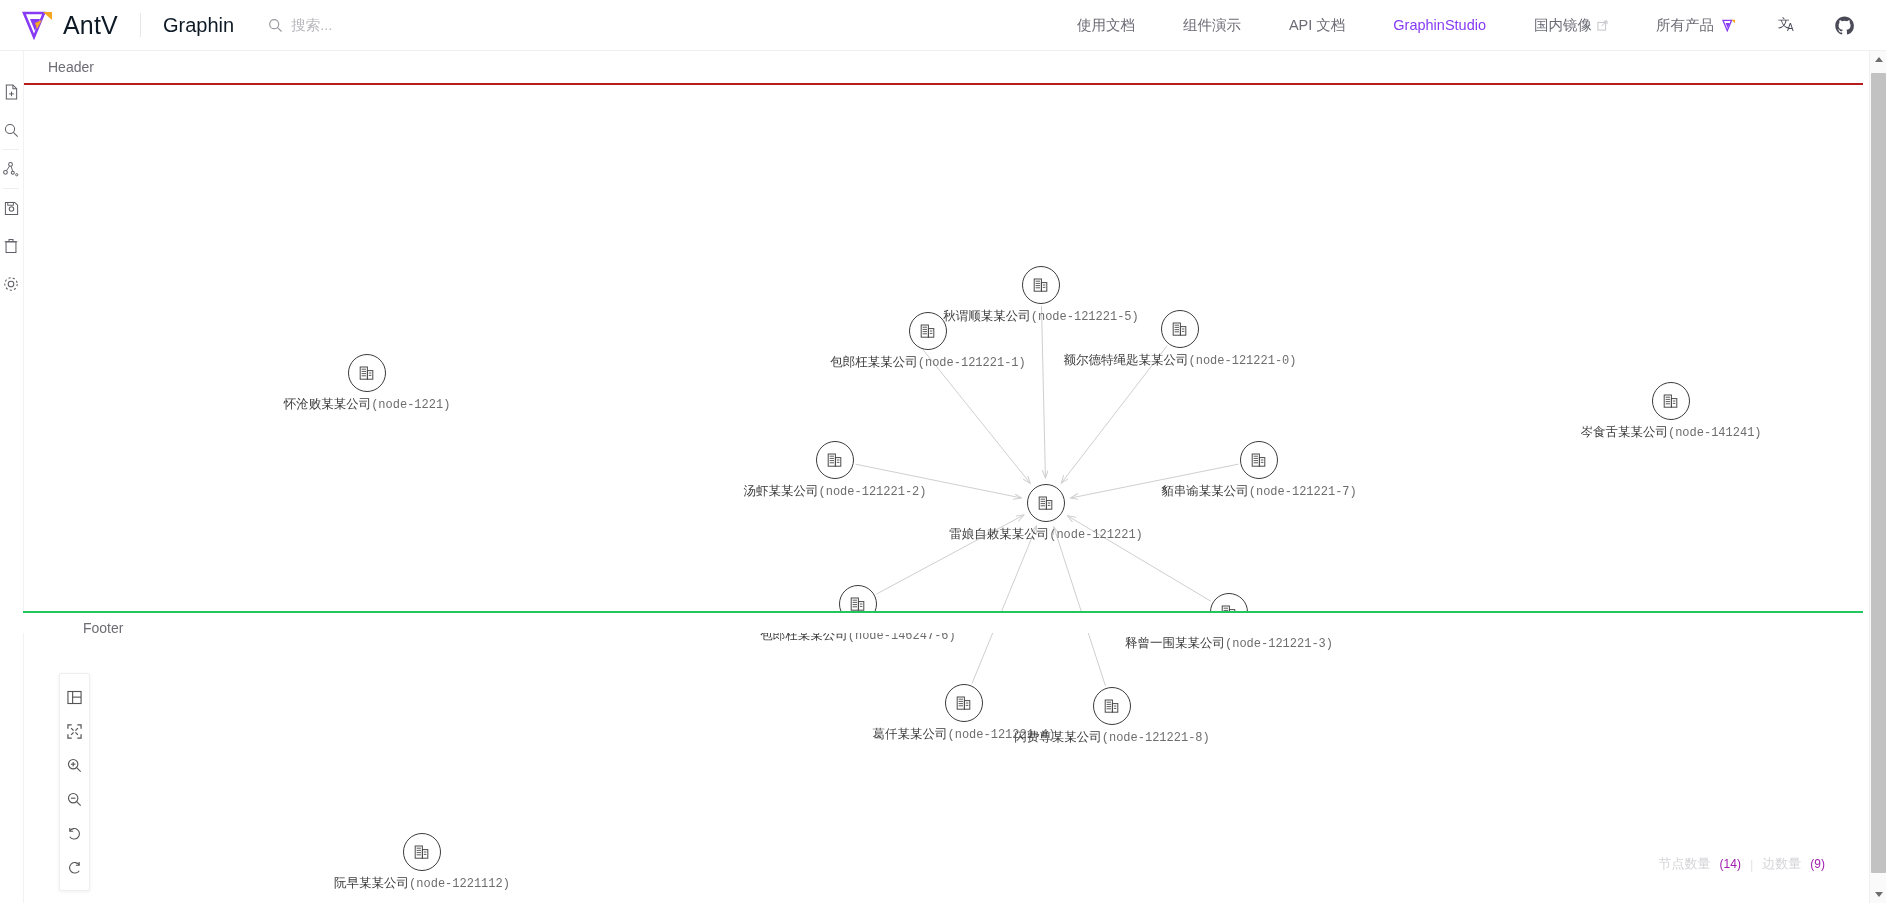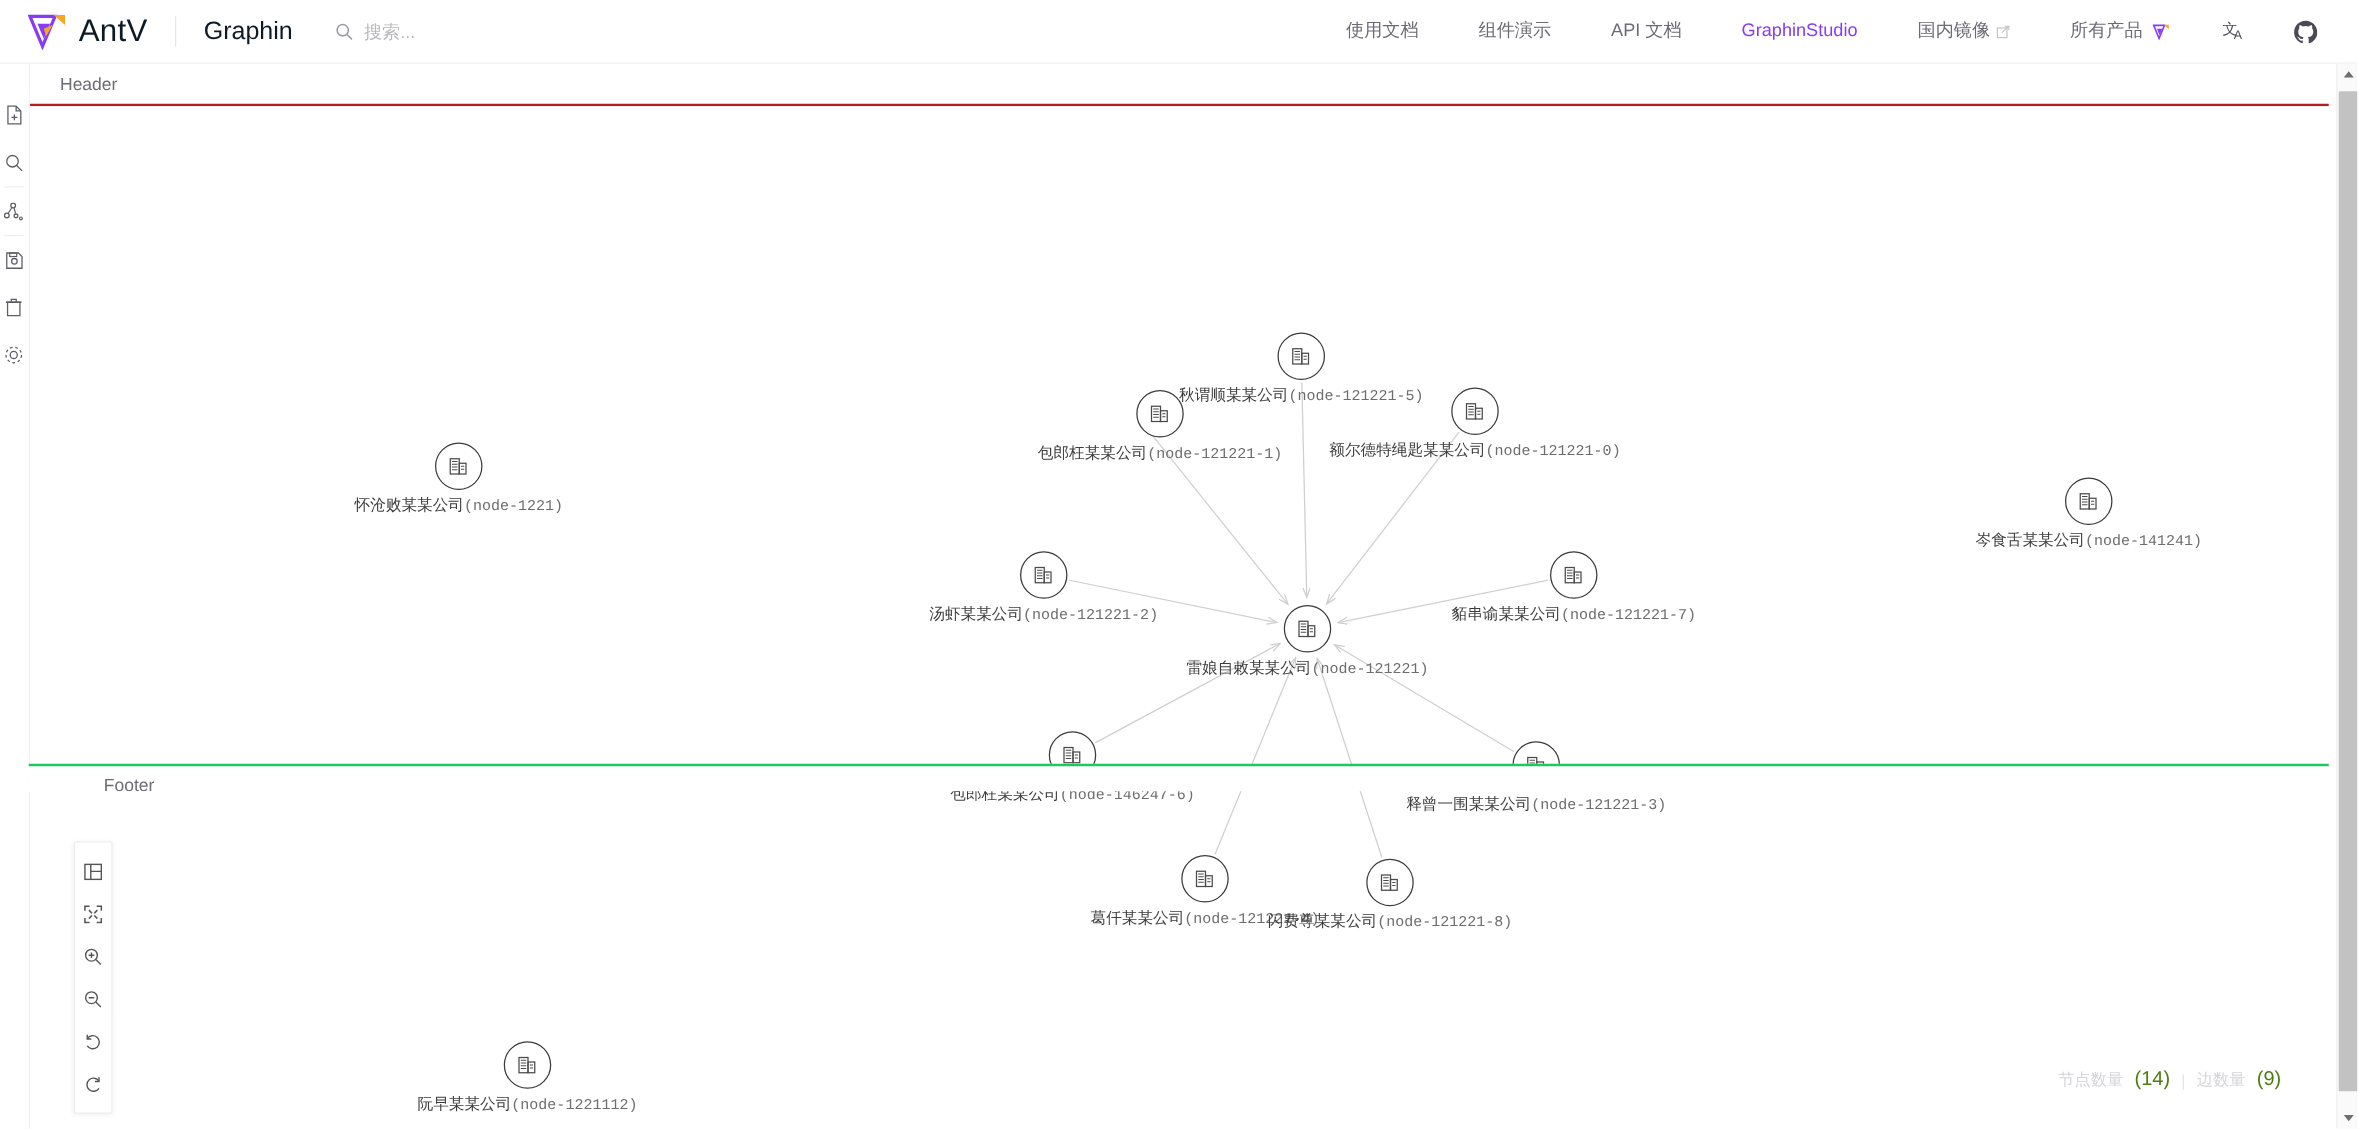--- a/index.html
+++ b/index.html
@@ -124,21 +124,21 @@
     width: 31px; height: 34px; display: flex;
     align-items: center; justify-content: center; cursor: pointer;
   }
 
   
   .statusbar {
     position: absolute; right: 38px; bottom: 30px;
     display: flex; align-items: center; gap: 9px; z-index: 20;
   }
   .status-txt { font-size: 13px; color: #d4d4d8; }
-  .status-num { font-size: 16px; color: #4d7c0f; }
+  .status-num { font-size: 12px; color: #a21caf; }
   .status-pipe { color: #e4e4e8; font-size: 13px; }
 
   
   .vscroll {
     position: absolute; right: 0; top: 51px;
     width: 17px; height: 852px; background: #fafafa;
     border-left: 1px solid #f0f0f0; z-index: 45;
   }
   .vscroll-up, .vscroll-down {
     position: absolute; left: 0; width: 17px; height: 17px;

